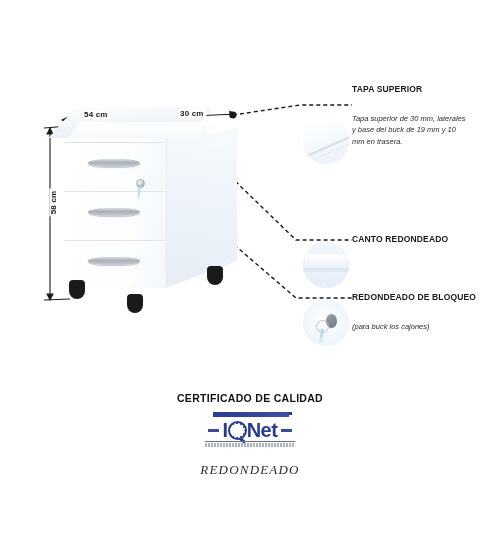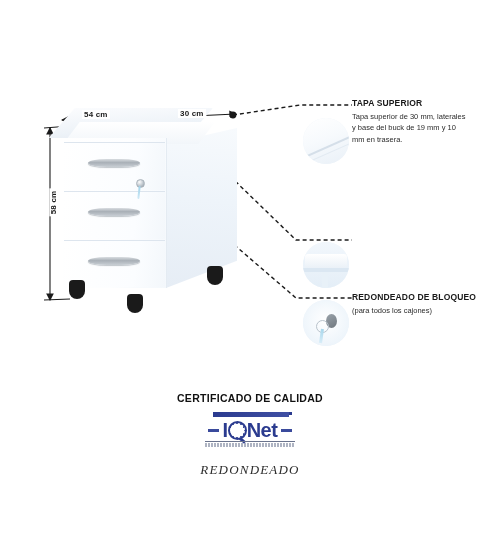--- a/index.html
+++ b/index.html
@@ -52,21 +52,21 @@
   .dim-label{position:absolute;font-size:8px;font-weight:bold;color:#1a1a1a;
      background:#fff;padding:0 2px;letter-spacing:.2px;}
   .dim-w1{left:82px;top:110px;}
   .dim-w2{left:178px;top:109px;}
   .dim-h{left:40px;top:198px;transform:rotate(-90deg);transform-origin:center;}
 
   
   .callout{position:absolute;}
   .co-title{font-size:8.5px;font-weight:bold;color:#1a1a1a;letter-spacing:.15px;
     white-space:nowrap;}
-  .co-body{font-size:7.5px;line-height:1.5;color:#2b2b2b;width:118px;margin-top:3px;}
+  .co-body{font-size:7.5px;line-height:1.5;color:#2b2b2b;width:118px;margin-top:19px;font-style:italic;}
   .thumb{position:absolute;width:46px;height:46px;border-radius:50%;overflow:hidden;
     background:#eef4fa;}
   .thumb .t-in{position:absolute;inset:0;}
 
   
   .t1 .t-in{background:linear-gradient(160deg,#ffffff 0%,#f7fafd 45%,#e9f0f7 100%);}
   .t1 .edge{position:absolute;left:-6px;top:26px;width:70px;height:1.5px;background:#d5dfe9;
     transform:rotate(-24deg);}
   .t1 .edge2{position:absolute;left:-6px;top:33px;width:70px;height:1px;background:#e2eaf2;
     transform:rotate(-24deg);}
@@ -164,44 +164,45 @@
 
     <div class="caster c1"></div>
     <div class="caster c2"></div>
     <div class="caster c3"></div>
   </div>
 
   <div class="dim-label dim-w1">54 cm</div>
   <div class="dim-label dim-w2">30 cm</div>
   <div class="dim-label dim-h">58 cm</div>
 
-  <div class="callout" style="left:352px;top:98px;">
+  <div class="callout" style="left:352px;top:84px;">
     <div class="co-title">TAPA SUPERIOR</div>
     <div class="co-body">Tapa superior de 30 mm, laterales y base del buck de 19 mm y 10 mm en trasera.</div>
   </div>
   <div class="thumb t1" style="left:303px;top:118px;">
     <div class="t-in">
         <div class="edge"></div>
         <div class="edge2"></div>
       </div>
   </div>
 
   <div class="callout" style="left:352px;top:234px;">
+    <div class="co-title">CANTO REDONDEADO</div>
   </div>
   <div class="thumb t2" style="left:303px;top:242px;">
     <div class="t-in">
         <div class="slab"></div>
         <div class="band"></div>
         <div class="stem"></div>
       </div>
   </div>
 
   <div class="callout" style="left:352px;top:292px;">
     <div class="co-title">REDONDEADO DE BLOQUEO</div>
-    <div class="co-body">(para todos los cajones)</div>
+    <div class="co-body">(para buck los cajones)</div>
   </div>
   <div class="thumb t3" style="left:303px;top:300px;">
     <div class="t-in">
         <div class="cyl"></div>
         <div class="ring"></div>
         <div class="kshaft"></div>
       </div>
   </div>
 
   <div class="cert">

